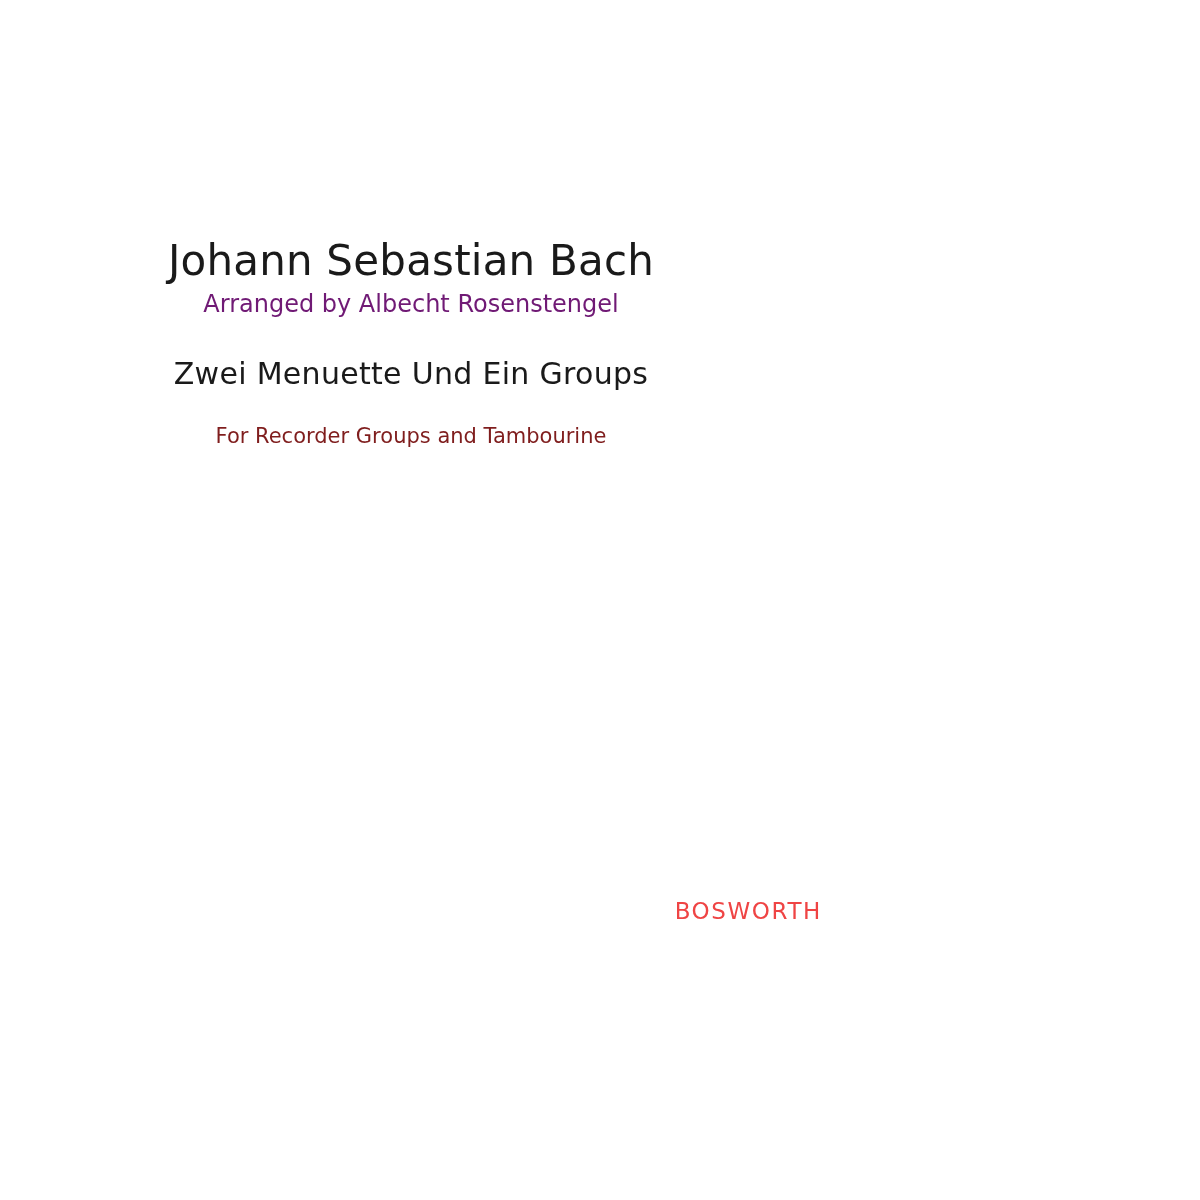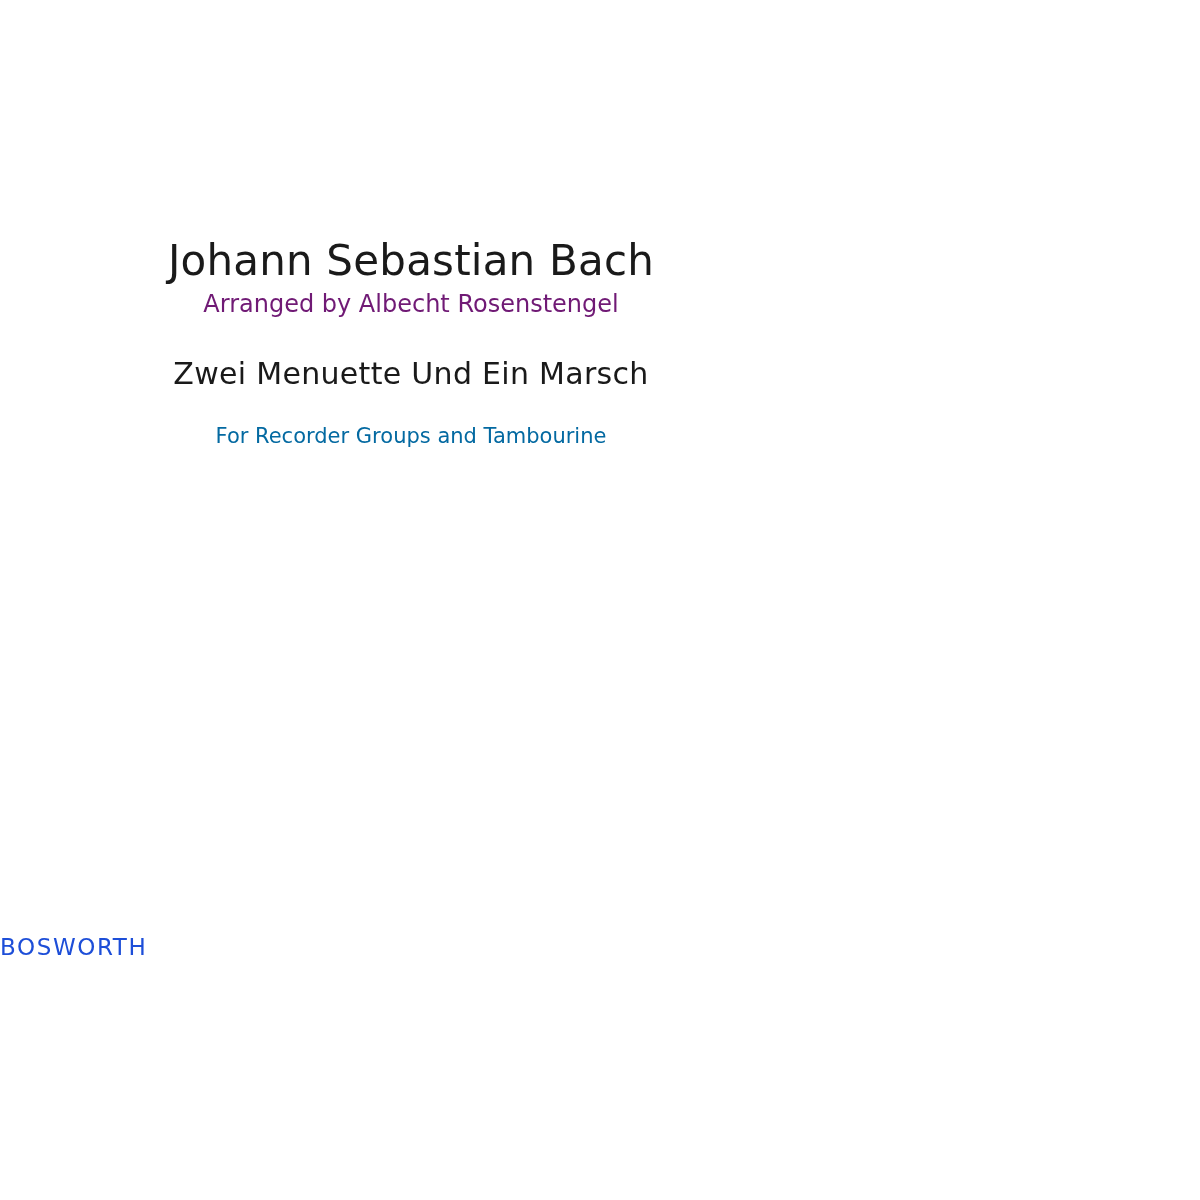--- a/index.html
+++ b/index.html
@@ -62,39 +62,39 @@
     line-height: 1.2;
   }
   .instrumentation {
     position: absolute;
     left: 0;
     top: 424px;
     width: 822px;
     text-align: center;
     font-size: 21px;
     font-weight: 400;
-    color: #0369a1;
+    color: #7f1d1d;
     line-height: 1.2;
   }
   .publisher {
     position: absolute;
     left: 0;
-    top: 934px;
+    top: 898px;
     width: 822px;
-    text-align: left;
+    text-align: right;
     font-size: 23px;
     font-weight: 400;
     letter-spacing: 1.6px;
-    color: #1d4ed8;
+    color: #ef4444;
   }
 </style>
 </head>
 <body>
 
 <div class="page">
   <div class="cover-block">
     <div class="composer">Johann Sebastian Bach</div>
     <div class="arranger">Arranged by Albecht Rosenstengel</div>
-    <div class="work-title">Zwei Menuette Und Ein Marsch</div>
+    <div class="work-title">Zwei Menuette Und Ein Groups</div>
     <div class="instrumentation">For Recorder Groups and Tambourine</div>
   </div>
   <div class="publisher">BOSWORTH</div>
 </div>
 
 </body></html>

